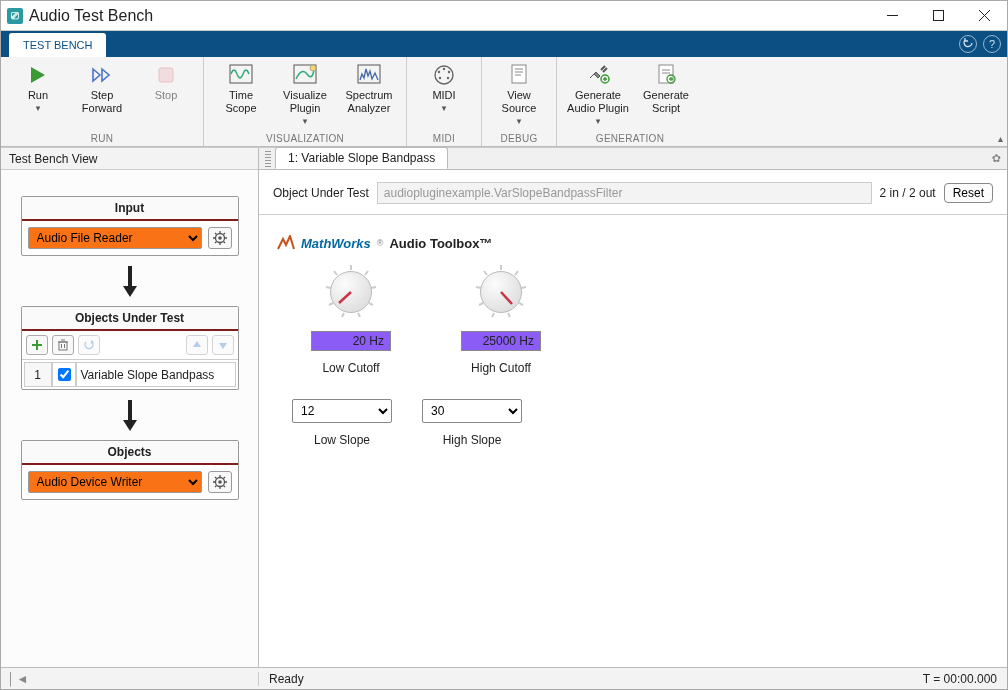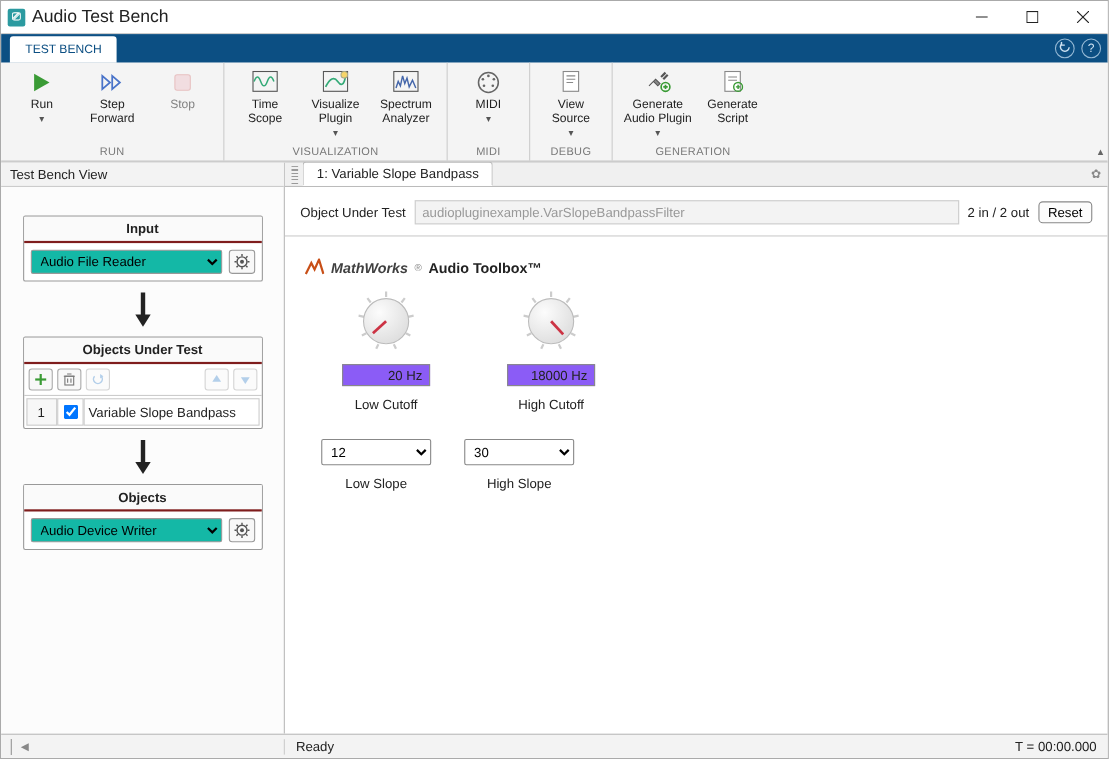--- a/index.html
+++ b/index.html
@@ -34,21 +34,21 @@
   
   .workspace { flex:1; display:flex; min-height:0; border-top:1px solid #ccc;}
   .leftpanel { width:258px; border-right:1px solid #bbb; background:#fcfcfc; display:flex; flex-direction:column;}
   .leftpanel .hdr { height:22px; background:#f3f3f3; border-bottom:1px solid #ccc; padding:0 8px; display:flex; align-items:center; font-size:12px;}
   .leftpanel .body { flex:1; padding:26px 14px; display:flex; flex-direction:column; align-items:center;}
   
   .box { border:1px solid #999; background:#fff; width:218px; border-radius:2px;}
   .boxhdr { text-align:center; font-size:12px; font-weight:bold; padding:4px 0; border-bottom:2px solid #7f1d1d; background:#fafafa;}
   .boxbody { padding:6px;}
   .combo { display:flex; gap:6px; align-items:center;}
-  .combo select { flex:1; height:22px; font-size:12px; border:1px solid #999; border-radius:2px; padding:0 4px; background:#14b8a6;}
+  .combo select { flex:1; height:22px; font-size:12px; border:1px solid #999; border-radius:2px; padding:0 4px; background:#f97316;}
   .gearbtn { width:24px; height:22px; border:1px solid #999; border-radius:3px; background:#f8f8f8; display:flex; align-items:center; justify-content:center;}
   
   .arrow { margin:8px 0; }
   
   .objbox .toolbar { display:flex; padding:4px; gap:4px; border-bottom:1px solid #ccc;}
   .iconbtn { width:22px; height:20px; border:1px solid #aaa; border-radius:3px; background:#f8f8f8; display:flex; align-items:center; justify-content:center;}
   .iconbtn.dis { opacity:.5;}
   .objbox .row { display:flex; border-top:0; padding:2px;}
   .objbox .cell { border:1px solid #ccc; padding:2px 4px; font-size:12px; display:flex; align-items:center;}
   .objbox .cell.idx { width:28px; justify-content:center; background:#f7f7f7;}
@@ -63,21 +63,21 @@
   .doctabs .gearr { position:absolute; right:6px; top:4px; font-size:11px; color:#888;}
   
   .objtest { padding:12px 14px 10px; display:flex; align-items:center; gap:8px; border-bottom:1px solid #ccc;}
   .objtest .lbl { font-size:12px;}
   .objtest input { flex:1; height:22px; border:1px solid #ccc; background:#f3f3f3; color:#999; padding:0 6px; font-size:12px;}
   .objtest .io { font-size:12px; white-space:nowrap;}
   .objtest .reset { border:1px solid #888; background:#fcfcfc; border-radius:4px; padding:2px 8px; font-size:12px;}
   
   .plugin { padding:20px 18px; }
   .brand { display:flex; align-items:center; gap:6px; font-size:13px; margin-bottom:12px;}
-  .brand .mw { color:#404040; font-style:italic; font-weight:600;}
+  .brand .mw { color:#0369a1; font-style:italic; font-weight:600;}
   .brand .sup { font-size:9px; color:#888;}
   .brand .tool { font-weight:600;}
   
   .knobs { display:flex; gap:50px; margin-left:24px;}
   .knobcol { display:flex; flex-direction:column; align-items:center; width:100px;}
   .knob { width:58px; height:58px; position:relative; margin-bottom:10px;}
   .knob .ring { position:absolute; inset:0; }
   .knob .disc { position:absolute; inset:8px; border-radius:50%; background: radial-gradient(circle at 35% 30%, #fcfcfc, #d6d6d6); border:1px solid #bbb;}
   .valbox { width:80px; height:20px; border:1px solid #888; text-align:right; padding:0 6px; font-size:12px; line-height:18px; margin-bottom:10px; background:#8b5cf6;}
   .klabel { font-size:12px; }
@@ -453,21 +453,21 @@
                   <line x1="7" y1="42" x2="11" y2="40"></line>
                   <line x1="4" y1="24" x2="9" y2="25"></line>
                   <line x1="12" y1="8" x2="15" y2="12"></line>
                 </g>
               </svg>
             <div class="disc"></div>
             <svg class="ring" viewBox="0 0 58 58" style="pointer-events:none;">
                 <line x1="29" y1="29" x2="40" y2="41" stroke="#c34" stroke-width="2.5"></line>
               </svg>
           </div>
-          <div class="valbox">18000 Hz</div>
+          <div class="valbox">25000 Hz</div>
           <div class="klabel">High Cutoff</div>
         </div>
       </div>
 
       <div class="slopes">
         <div class="slopecol">
           <select><option>12</option></select>
           <div class="klabel">Low Slope</div>
         </div>
         <div class="slopecol">

